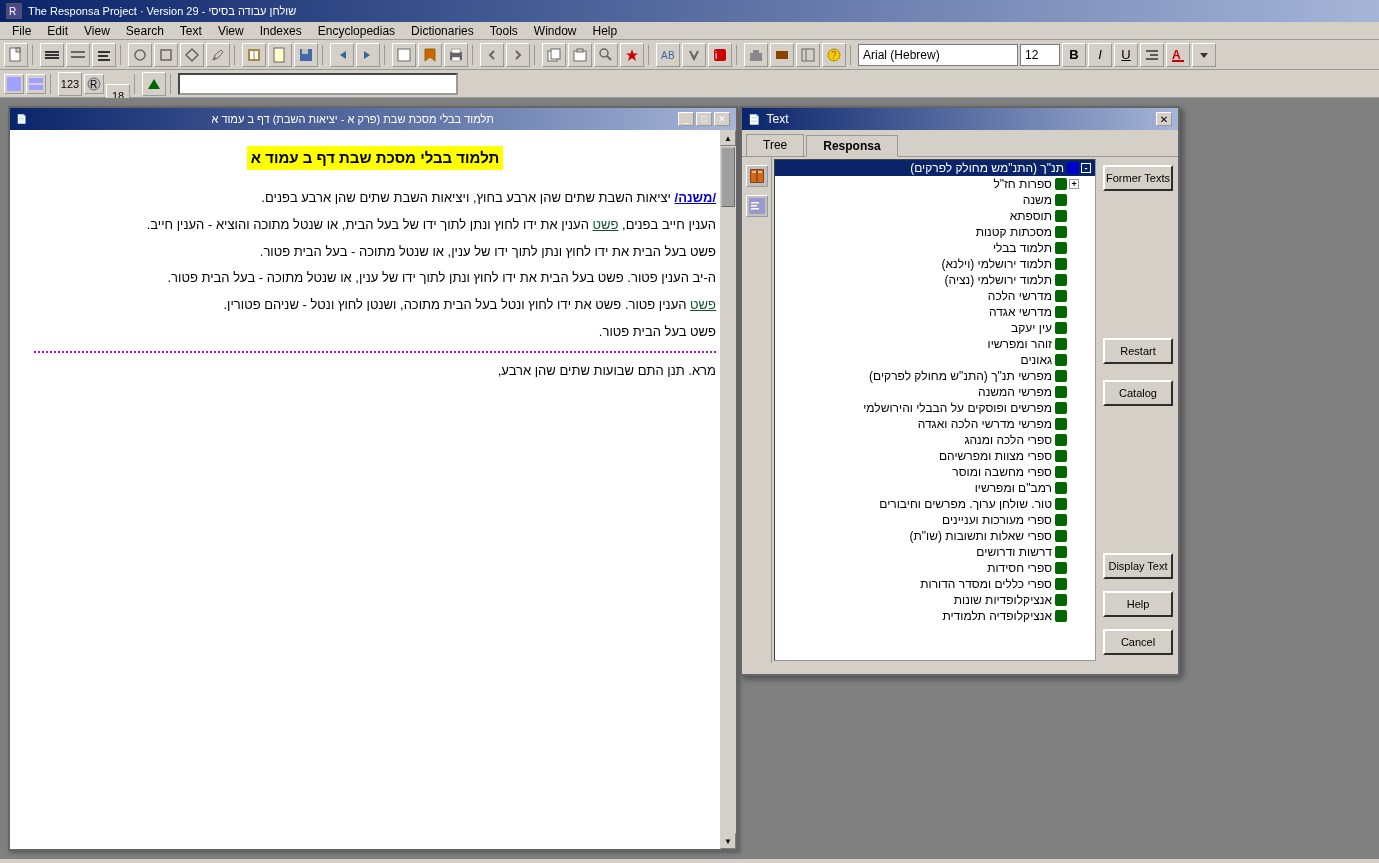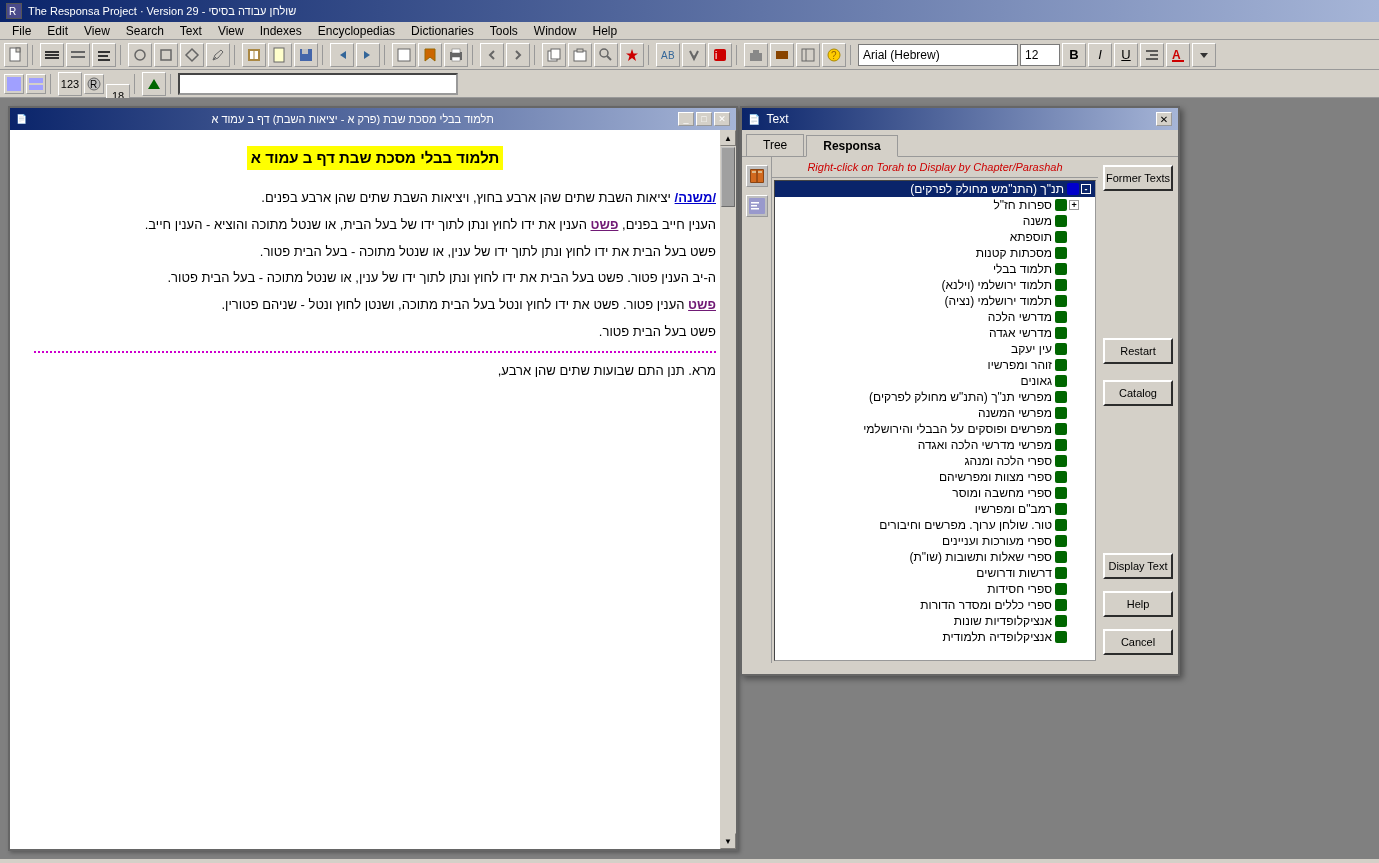--- a/index.html
+++ b/index.html
@@ -148,21 +148,21 @@
       background: yellow;
       display: inline-block;
       padding: 0 4px;
       margin-bottom: 8px;
     }
     .doc-text {
       margin-bottom: 6px;
       font-size: 13px;
     }
     .highlight-blue { color: #0000cc; font-weight: bold; text-decoration: underline; }
-    .highlight-green { color: #701a75; font-weight: bold; text-decoration: underline; }
+    .highlight-green { color: #14532d; font-weight: normal; text-decoration: underline; }
     .dotted-line {
       border-top: 2px dotted #cc00cc;
       margin: 8px 0;
     }
     
     
     .text-dialog {
       position: absolute;
       left: 740px;
       top: 8px;
@@ -662,23 +662,20 @@
           <svg width="18" height="18" viewBox="0 0 18 18">
             <rect x="1" y="1" width="16" height="16" fill="#9999cc" rx="1"></rect>
             <rect x="3" y="5" width="8" height="1.5" fill="white"></rect>
             <rect x="3" y="8" width="6" height="1.5" fill="white"></rect>
             <rect x="3" y="11" width="8" height="1.5" fill="white"></rect>
           </svg>
         </div>
       </div>
 
       <div class="dialog-tree-area">
-        <div class="tree-header">
-          <span>Right-click on Torah to Display by Chapter/Parashah</span>
-        </div>
 
         <div class="tree-container">
 
           <div class="tree-item selected">
             <div class="tree-expand" style="border-color:#fff; background:#0a246a; color:white;">-</div>
             <div class="gem-icon blue"></div>
             <span>תנ"ך (התנ"מש מחולק לפרקים)</span>
           </div>
 
           <div class="tree-item">

